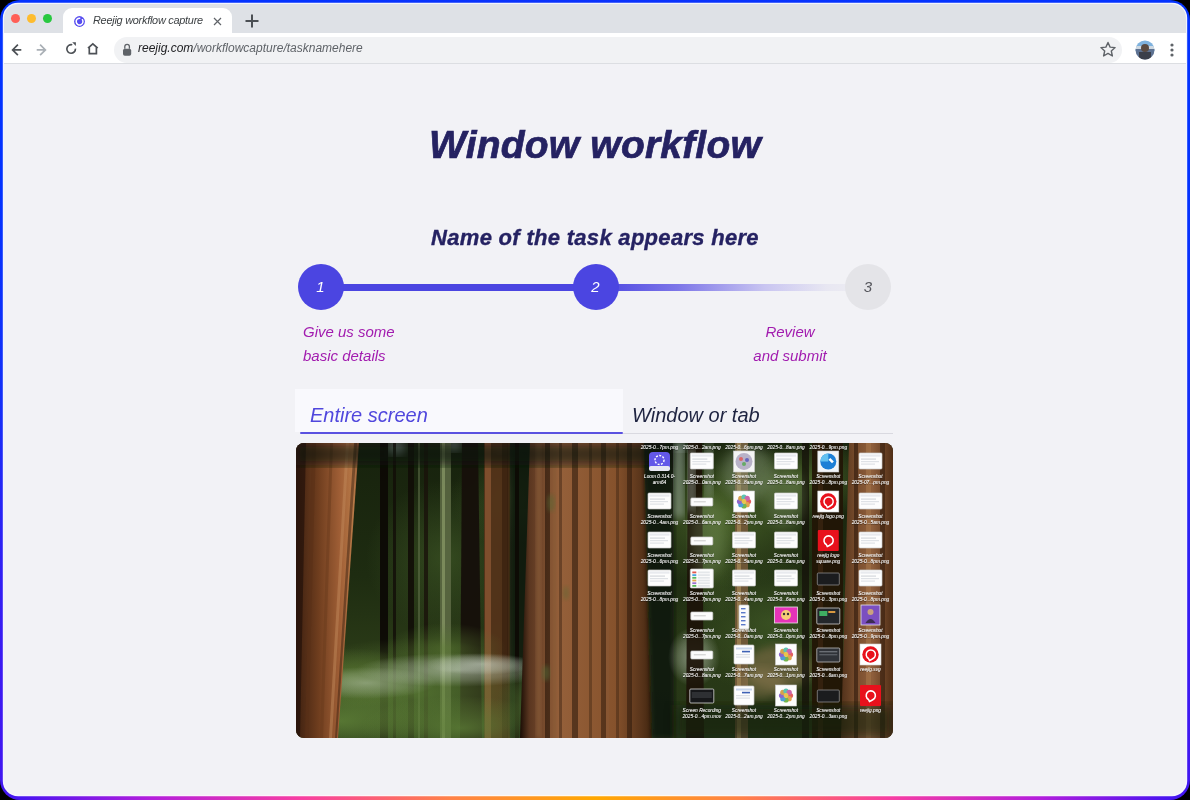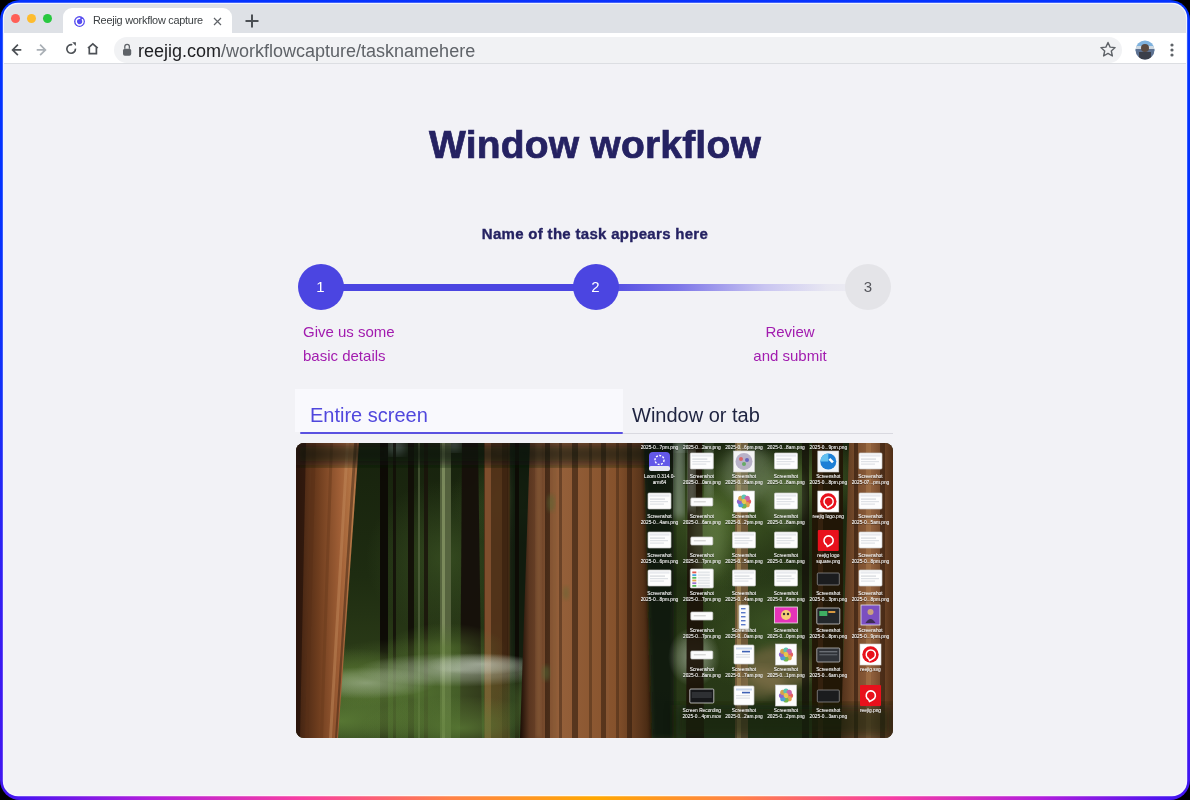--- a/index.html
+++ b/index.html
@@ -6,31 +6,31 @@
   html,body { width:1190px; height:800px; background:#000; overflow:hidden;
     font-family:"Liberation Sans", sans-serif; }
   .frame { position:absolute; left:0; top:0; width:1190px; height:800px;
     border-radius:20px;
     background: radial-gradient(circle 1000px at 50% 100%,
       #ffa800 0%, #ff8248 14.5%, #f73ea2 29.5%, #b31edc 44.5%,
       #4814f0 57.5%, #1430f8 71.7%, #0433ff 85%, #0433ff 100%);
   }
   .win { position:absolute; left:4px; top:4px; width:1182px; height:791px;
     border-radius:14px; background:#fff; overflow:hidden;
-    box-shadow: 0 0 0 1.2px rgba(255,255,255,.95); }
+    box-shadow: 0 0 0 1.2px rgba(255,255,255,.95); font-style: italic; }
   .tabbar { position:absolute; left:0; top:0; width:100%; height:29px; background:#dee1e6; }
   .dot { position:absolute; top:9.5px; width:9px; height:9px; border-radius:50%; }
   .tab { position:absolute; left:59px; top:3.5px; width:169px; height:25.5px; background:#fff;
     border-radius:9px 9px 0 0; }
   .tabtitle { position:absolute; left:30px; top:6.8px; font-size:10.9px; color:#3c4043; letter-spacing:-0.25px; white-space:nowrap; }
   .content { position:absolute; left:0; top:60px; width:100%; height:731px; background:#f2f2f6; }
   h1 { position:absolute; left:0; top:119px; width:100%; text-align:center;
     font-size:39px; font-weight:bold; color:#252262; letter-spacing:.2px; -webkit-text-stroke:0.7px #252262; }
   h2 { position:absolute; left:0; top:221px; width:100%; text-align:center;
-    font-size:15px; font-weight:bold; color:#252262; letter-spacing:.3px; -webkit-text-stroke:0.35px #252262; }
+    font-size:22px; font-weight:bold; color:#252262; letter-spacing:.3px; -webkit-text-stroke:0.35px #252262; }
   .steplabel { position:absolute; font-size:15px; line-height:24px; color:#a21caf; font-weight:500;}
   .circ { position:absolute; top:260px; width:46px; height:46px; border-radius:50%;
     text-align:center; line-height:46px; font-size:15px; font-weight:500; }
   .bar { position:absolute; top:279.5px; height:7.5px; }
   .tabs-underline-active { position:absolute; left:295.5px; top:427.5px; width:323px; height:2.5px;
     background:#5a51e0; border-radius:2px;}
   .tabs-underline { position:absolute; left:619px; top:429px; width:270px; height:1px; background:#d9d9e0; }
   .tabsel { position:absolute; left:291px; top:385px; width:328px; height:43px; background:#f9f9fd; }
   .tablabel { position:absolute; top:399.5px; font-size:20px; }
   .preview { position:absolute; left:292px; top:439px; width:597px; height:295px;
@@ -87,21 +87,21 @@
           <rect x="1131" y="13" width="20" height="4" fill="#cfd9e2"></rect>
           <rect x="1131" y="16" width="20" height="11" fill="#5d7292"></rect>
           <circle cx="1141" cy="15" r="4" fill="#5a4a40"></circle>
           <rect x="1135" y="19" width="12" height="8" fill="#3b3f4a"></rect>
         </g>
 
         <circle cx="1168" cy="12" r="1.6" fill="#5f6368"></circle>
         <circle cx="1168" cy="17" r="1.6" fill="#5f6368"></circle>
         <circle cx="1168" cy="22" r="1.6" fill="#5f6368"></circle>
       </svg>
-      <div style="position:absolute;left:134px;top:7.5px;font-size:18px;color:#202124;">reejig.com<span style="color:#5f6368">/workflowcapture/tasknamehere</span></div>
+      <div style="position:absolute;left:134px;top:7.5px;font-size:12px;color:#202124;">reejig.com<span style="color:#5f6368">/workflowcapture/tasknamehere</span></div>
     </div>
     <div class="content"></div>
     <h1>Window workflow</h1>
     <h2>Name of the task appears here</h2>
     <div class="bar" style="left:316.5px;width:275px;background:#4b45e1;"></div>
     <div class="bar" style="left:591.5px;width:272.5px;background:linear-gradient(90deg,#4b45e1 0%,#7d76e8 30%,#c9c5f1 62%,#e8e7f2 85%,#eeeef2 100%);"></div>
     <div class="circ" style="left:293.5px;background:#4b45e1;color:#fff;">1</div>
     <div class="circ" style="left:568.5px;background:#4b45e1;color:#fff;">2</div>
     <div class="circ" style="left:841px;background:#e4e4e8;color:#55565c;">3</div>
     <div class="steplabel" style="left:299px;top:316px;">Give us some<br>basic details</div>

